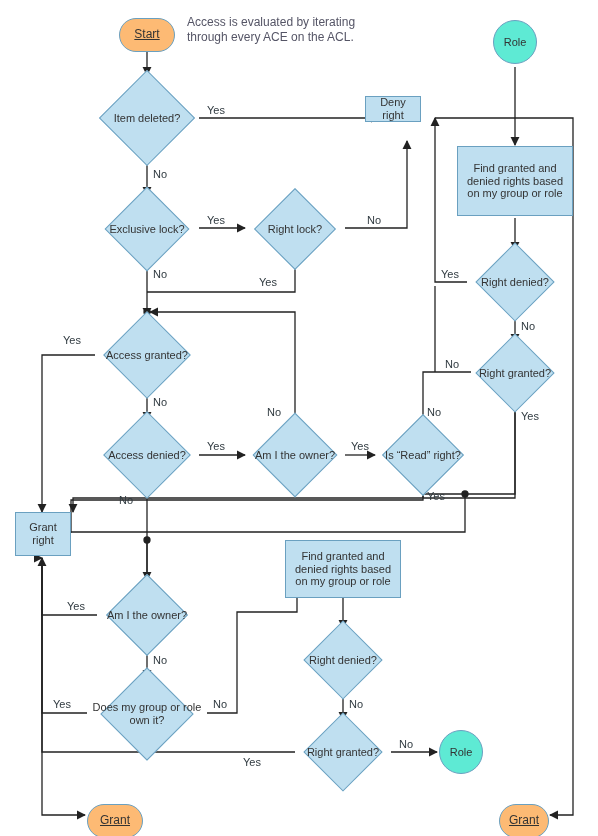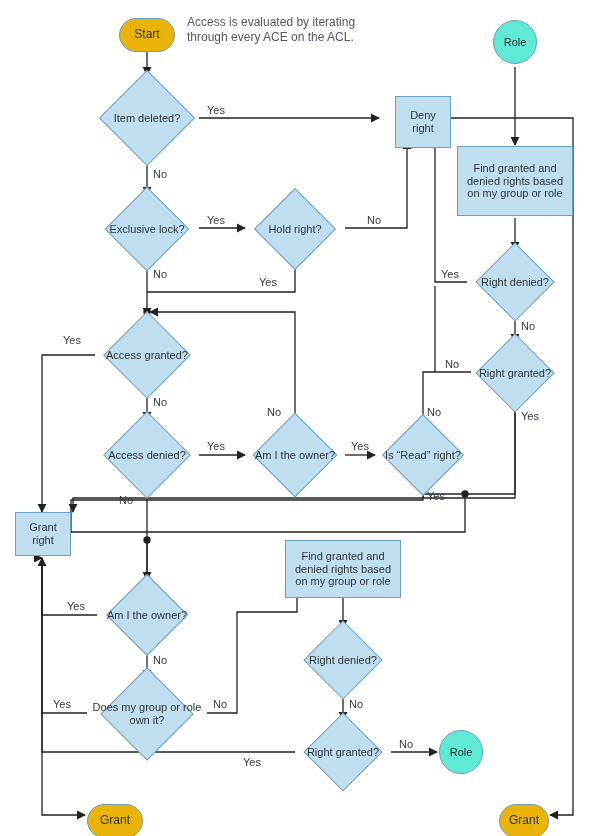--- a/index.html
+++ b/index.html
@@ -29,25 +29,26 @@
   .node {
     position: absolute;
     display: flex;
     align-items: center;
     justify-content: center;
     text-align: center;
     line-height: 1.15;
     box-sizing: border-box;
   }
   .term {
-    background: #eab308;
+    background: #fdba74;
     border: 1px solid #6aa0c0;
     border-radius: 999px;
     padding: 16px 16px;
     font-size: 12px;
+    text-decoration: underline;
   }
   .proc {
     background: #bfdff0;
     border: 1px solid #6aa0c0;
     padding: 6px 8px;
     font-size: 11px;
   }
   .dec {
     background: transparent;
   }
@@ -194,32 +195,32 @@
 
 <div class="node circle" style="left:486px; top:20px; width:44px; height:44px;">
       <span>Role</span>
     </div>
 
 <div class="node dec" style="left:88px; top:76px; width:104px; height:84px;">
   <div class="diamond" style="width:66px;height:66px;"></div>
   <div class="label">Item deleted?</div>
 </div>
 
-<div class="node proc" style="left:388px; top:96px; width:56px; height:52px;">Deny right</div>
+<div class="node proc" style="left:358px; top:96px; width:56px; height:26px;">Deny right</div>
 
 <div class="node proc" style="left:450px; top:146px; width:116px; height:70px;">Find granted and denied rights based on my group or role</div>
 
 <div class="node dec" style="left:88px; top:196px; width:104px; height:66px;">
   <div class="diamond" style="width:58px;height:58px;"></div>
   <div class="label">Exclusive lock?</div>
 </div>
 
 <div class="node dec" style="left:238px; top:196px; width:100px; height:66px;">
   <div class="diamond" style="width:56px;height:56px;"></div>
-  <div class="label">Hold right?</div>
+  <div class="label">Right lock?</div>
 </div>
 
 <div class="node dec" style="left:460px; top:250px; width:96px; height:64px;">
   <div class="diamond" style="width:54px;height:54px;"></div>
   <div class="label">Right denied?</div>
 </div>
 
 <div class="node dec" style="left:460px; top:342px; width:96px; height:62px;">
   <div class="diamond" style="width:54px;height:54px;"></div>
   <div class="label">Right granted?</div>

